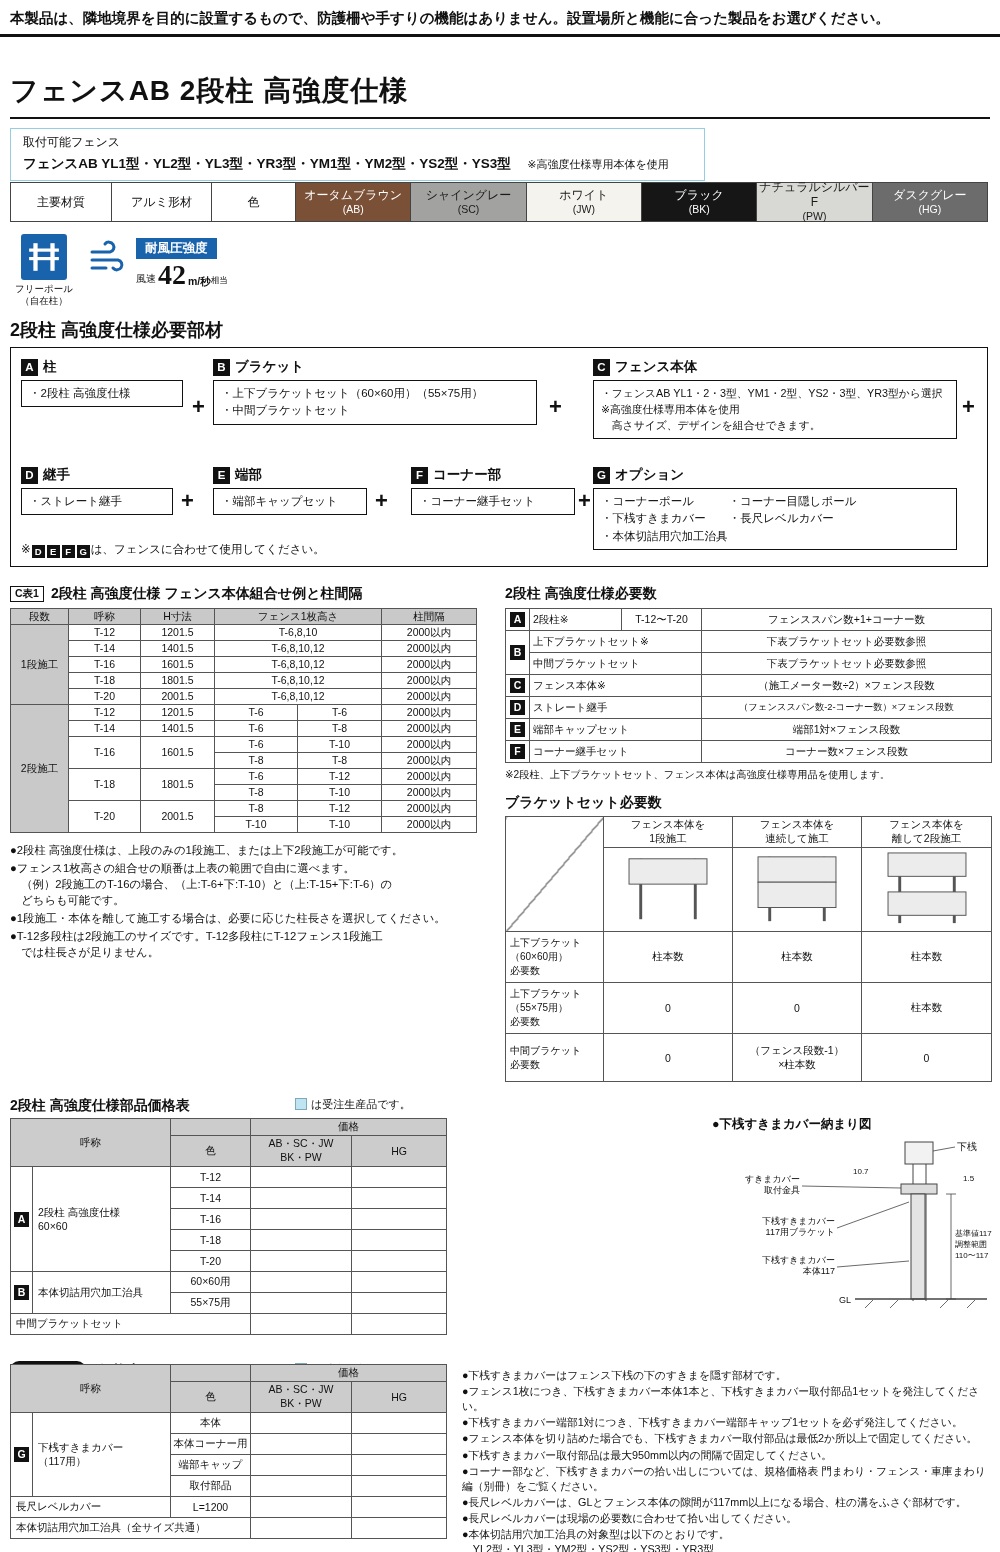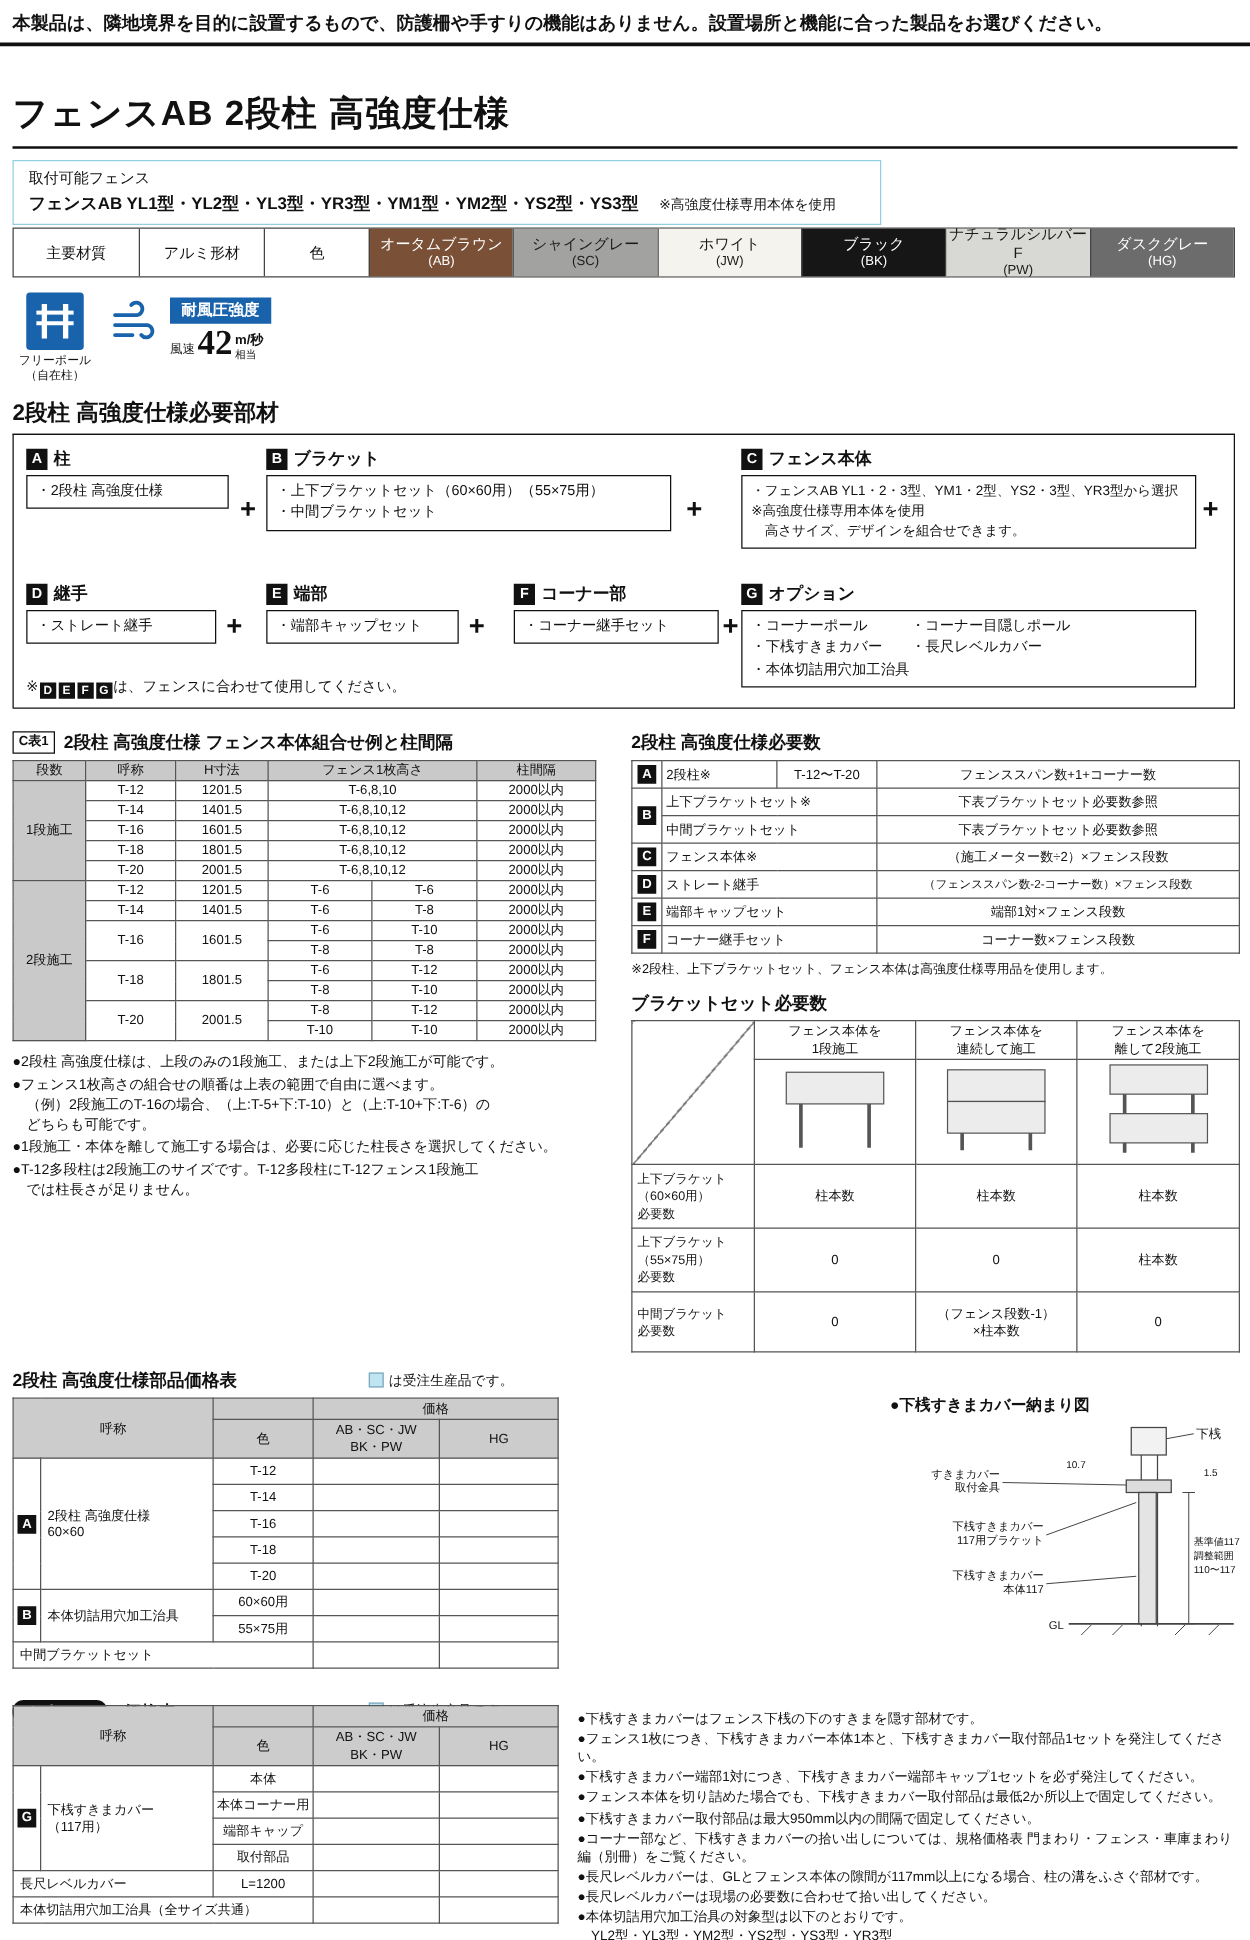--- a/index.html
+++ b/index.html
@@ -33,21 +33,21 @@
   .fp-icon { width:46px; height:46px; background:#1963ac; border-radius:3px;
              display:flex; align-items:center; justify-content:center; margin:0 auto; }
   .fp-label { font-size:9.5px; line-height:1.25; margin-top:3px; }
   .wind { display:flex; align-items:flex-start; }
   .wind-text { margin-left:8px; }
   .wind-badge { display:inline-block; background:#1963ac; color:#fff; font-size:12.5px;
                 font-weight:700; padding:2px 9px; }
   .wind-row { display:flex; align-items:flex-end; margin-top:2px; }
   .w-pre { font-size:10px; padding-bottom:3px; }
   .w-val { font-size:28px; font-weight:800; line-height:1; margin:0 2px;font-family:Liberation Serif, serif; }
-  .w-unit { display:flex; flex-direction:column; font-size:10.5px; font-weight:700;
+  .w-unit { display:flex; flex-direction:row; font-size:10.5px; font-weight:700;
             line-height:1.1; padding-bottom:1px;justify-content:space-between; }
   .w-suf { font-size:8.5px; font-weight:400; }
 
   
   .parts-head { font-size:18px; font-weight:800; padding-bottom:5px; border-bottom:1.5px solid #111; }
   .parts-box { border:1.5px solid #111; }
   .part { position:absolute; }
   .phead { display:flex; align-items:center; gap:5px; font-size:13.5px; font-weight:700; }
   .part-badge { display:inline-block; width:17px; height:17px; background:#111; color:#fff;
                 font-size:11.5px; line-height:17px; text-align:center; font-weight:700; flex:0 0 17px; }
@@ -263,21 +263,21 @@
       <div class="pbox">・コーナーポール　　　・コーナー目隠しポール
 ・下桟すきまカバー　　・長尺レベルカバー
 ・本体切詰用穴加工治具</div>
     </div>
 
     <div class="parts-note" style="left:10px;top:194px">
       <span>※</span><span class="mini-badge">D</span><span class="mini-badge">E</span><span class="mini-badge">F</span><span class="mini-badge">G</span><span>は、フェンスに合わせて使用してください。</span>
     </div>
   </div>
 
-  <div class="abs" style="left:10px;top:585px;display:flex;">
+  <div class="abs" style="left:10px;top:585px;display:flex;align-items:center">
     <span class="ctable-label">C表1</span>
     <span class="sec-title" style="margin-left:7px">2段柱 高強度仕様 フェンス本体組合せ例と柱間隔</span>
   </div>
   <table class="ctable abs" style="left:10px;top:608px">
     <colgroup>
         <col style="width:58px">
         <col style="width:72px">
         <col style="width:74px">
         <col style="width:83px">
         <col style="width:84px">
@@ -372,21 +372,21 @@
           <td><span>T-10</span></td>
           <td><span>T-10</span></td>
           <td><span>2000以内</span></td>
         </tr>
       </tbody>
   </table>
 
   <div class="c-notes abs" style="left:10px;top:842px">
     <div>●2段柱 高強度仕様は、上段のみの1段施工、または上下2段施工が可能です。</div>
     <div>●フェンス1枚高さの組合せの順番は上表の範囲で自由に選べます。
-　（例）2段施工のT-16の場合、（上:T-5+下:T-10）と（上:T-10+下:T-6）の
+　（例）2段施工のT-16の場合、（上:T-6+下:T-10）と（上:T-15+下:T-6）の
 　どちらも可能です。</div>
     <div>●1段施工・本体を離して施工する場合は、必要に応じた柱長さを選択してください。</div>
     <div>●T-12多段柱は2段施工のサイズです。T-12多段柱にT-12フェンス1段施工
 　では柱長さが足りません。</div>
   </div>
 
   <div class="sec-title abs" style="left:505px;top:585px">2段柱 高強度仕様必要数</div>
   <table class="ntable abs" style="left:505px;top:608px">
     <colgroup>
         <col style="width:24px">

